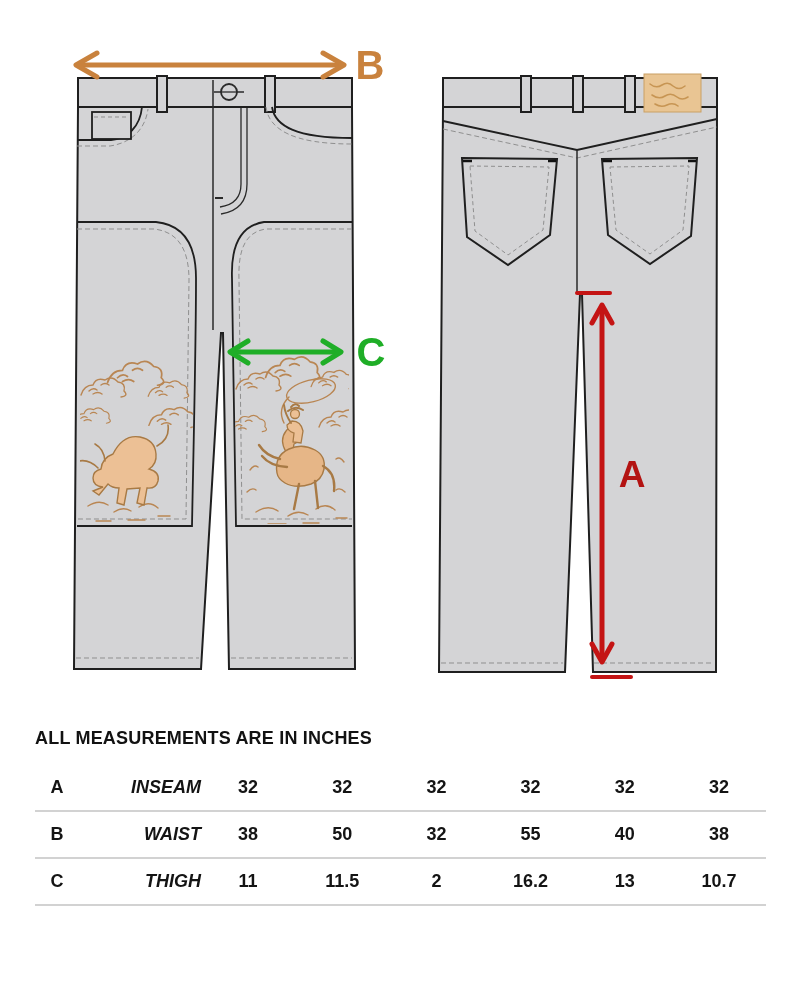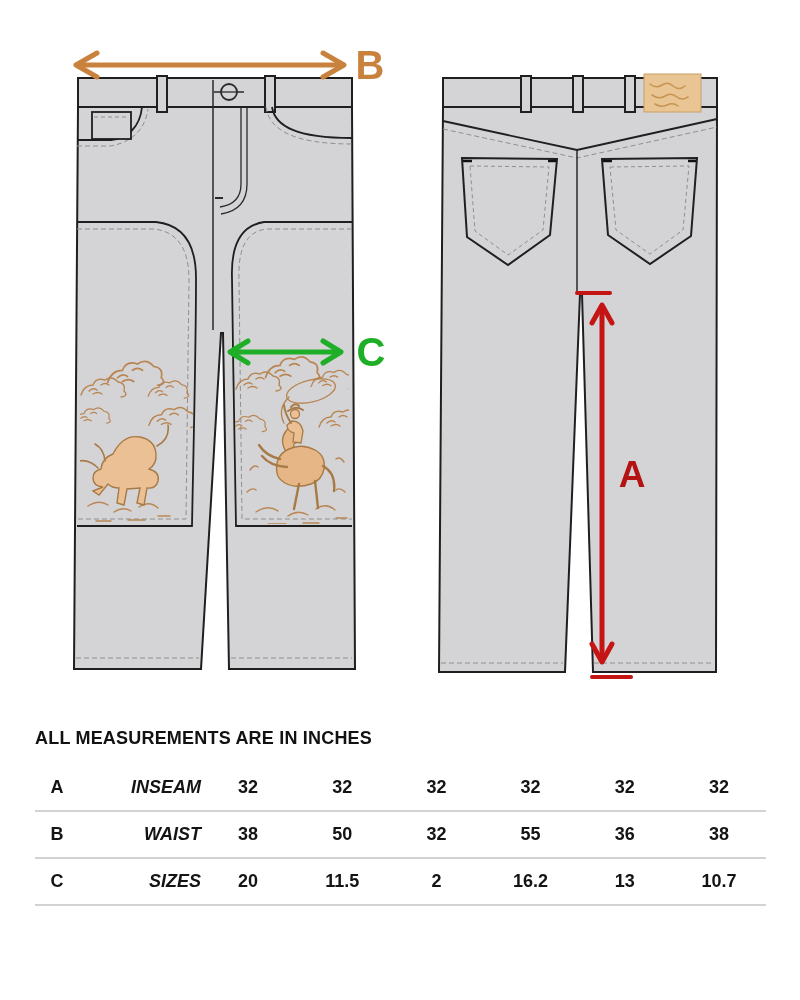--- a/index.html
+++ b/index.html
@@ -180,28 +180,28 @@
     <div class="cell">32</div>
   </div>
 
   <div class="trow tbody-row">
     <div class="cell key">B</div>
     <div class="cell lbl">WAIST</div>
     <div class="cell">38</div>
     <div class="cell">50</div>
     <div class="cell">32</div>
     <div class="cell">55</div>
-    <div class="cell">36</div>
+    <div class="cell">40</div>
     <div class="cell">38</div>
   </div>
 
   <div class="trow tbody-row">
     <div class="cell key">C</div>
-    <div class="cell lbl">SIZES</div>
-    <div class="cell">20</div>
+    <div class="cell lbl">THIGH</div>
+    <div class="cell">11</div>
     <div class="cell">11.5</div>
     <div class="cell">2</div>
     <div class="cell">16.2</div>
     <div class="cell">13</div>
     <div class="cell">10.7</div>
   </div>
 </div>
 
 </div>
 

